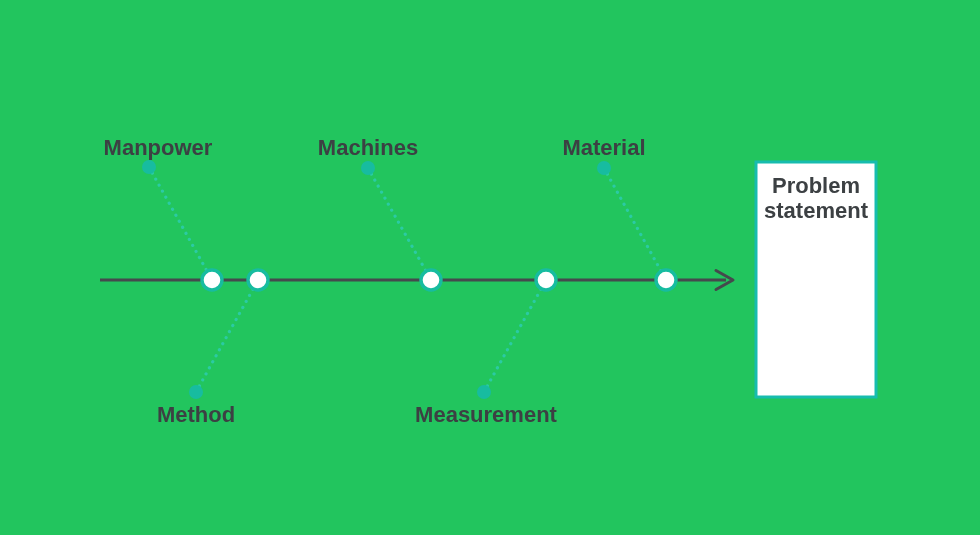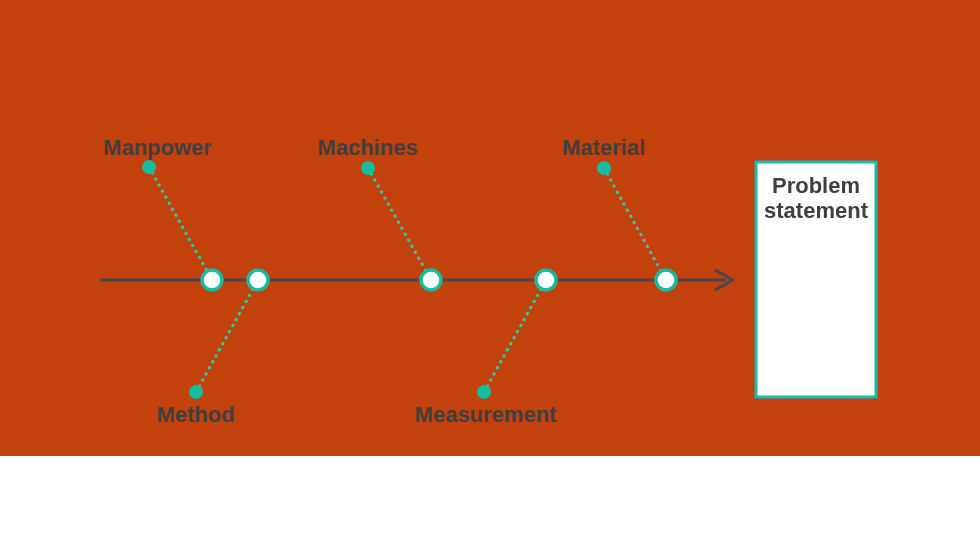--- a/index.html
+++ b/index.html
@@ -4,22 +4,22 @@
 <style>
   html, body {
     margin: 0;
     padding: 0;
     background: #ffffff;
     font-family: "Liberation Sans", sans-serif;
   }
   .stage {
     position: relative;
     width: 980px;
-    height: 456px;
-    background: #c2410c;
+    height: 535px;
+    background: #22c55e;
     overflow: hidden;
   }
   svg { display: block; }
 
   .spine-line {
     stroke: #45494d;
     stroke-width: 3;
     fill: none;
   }
   .arrowhead {

